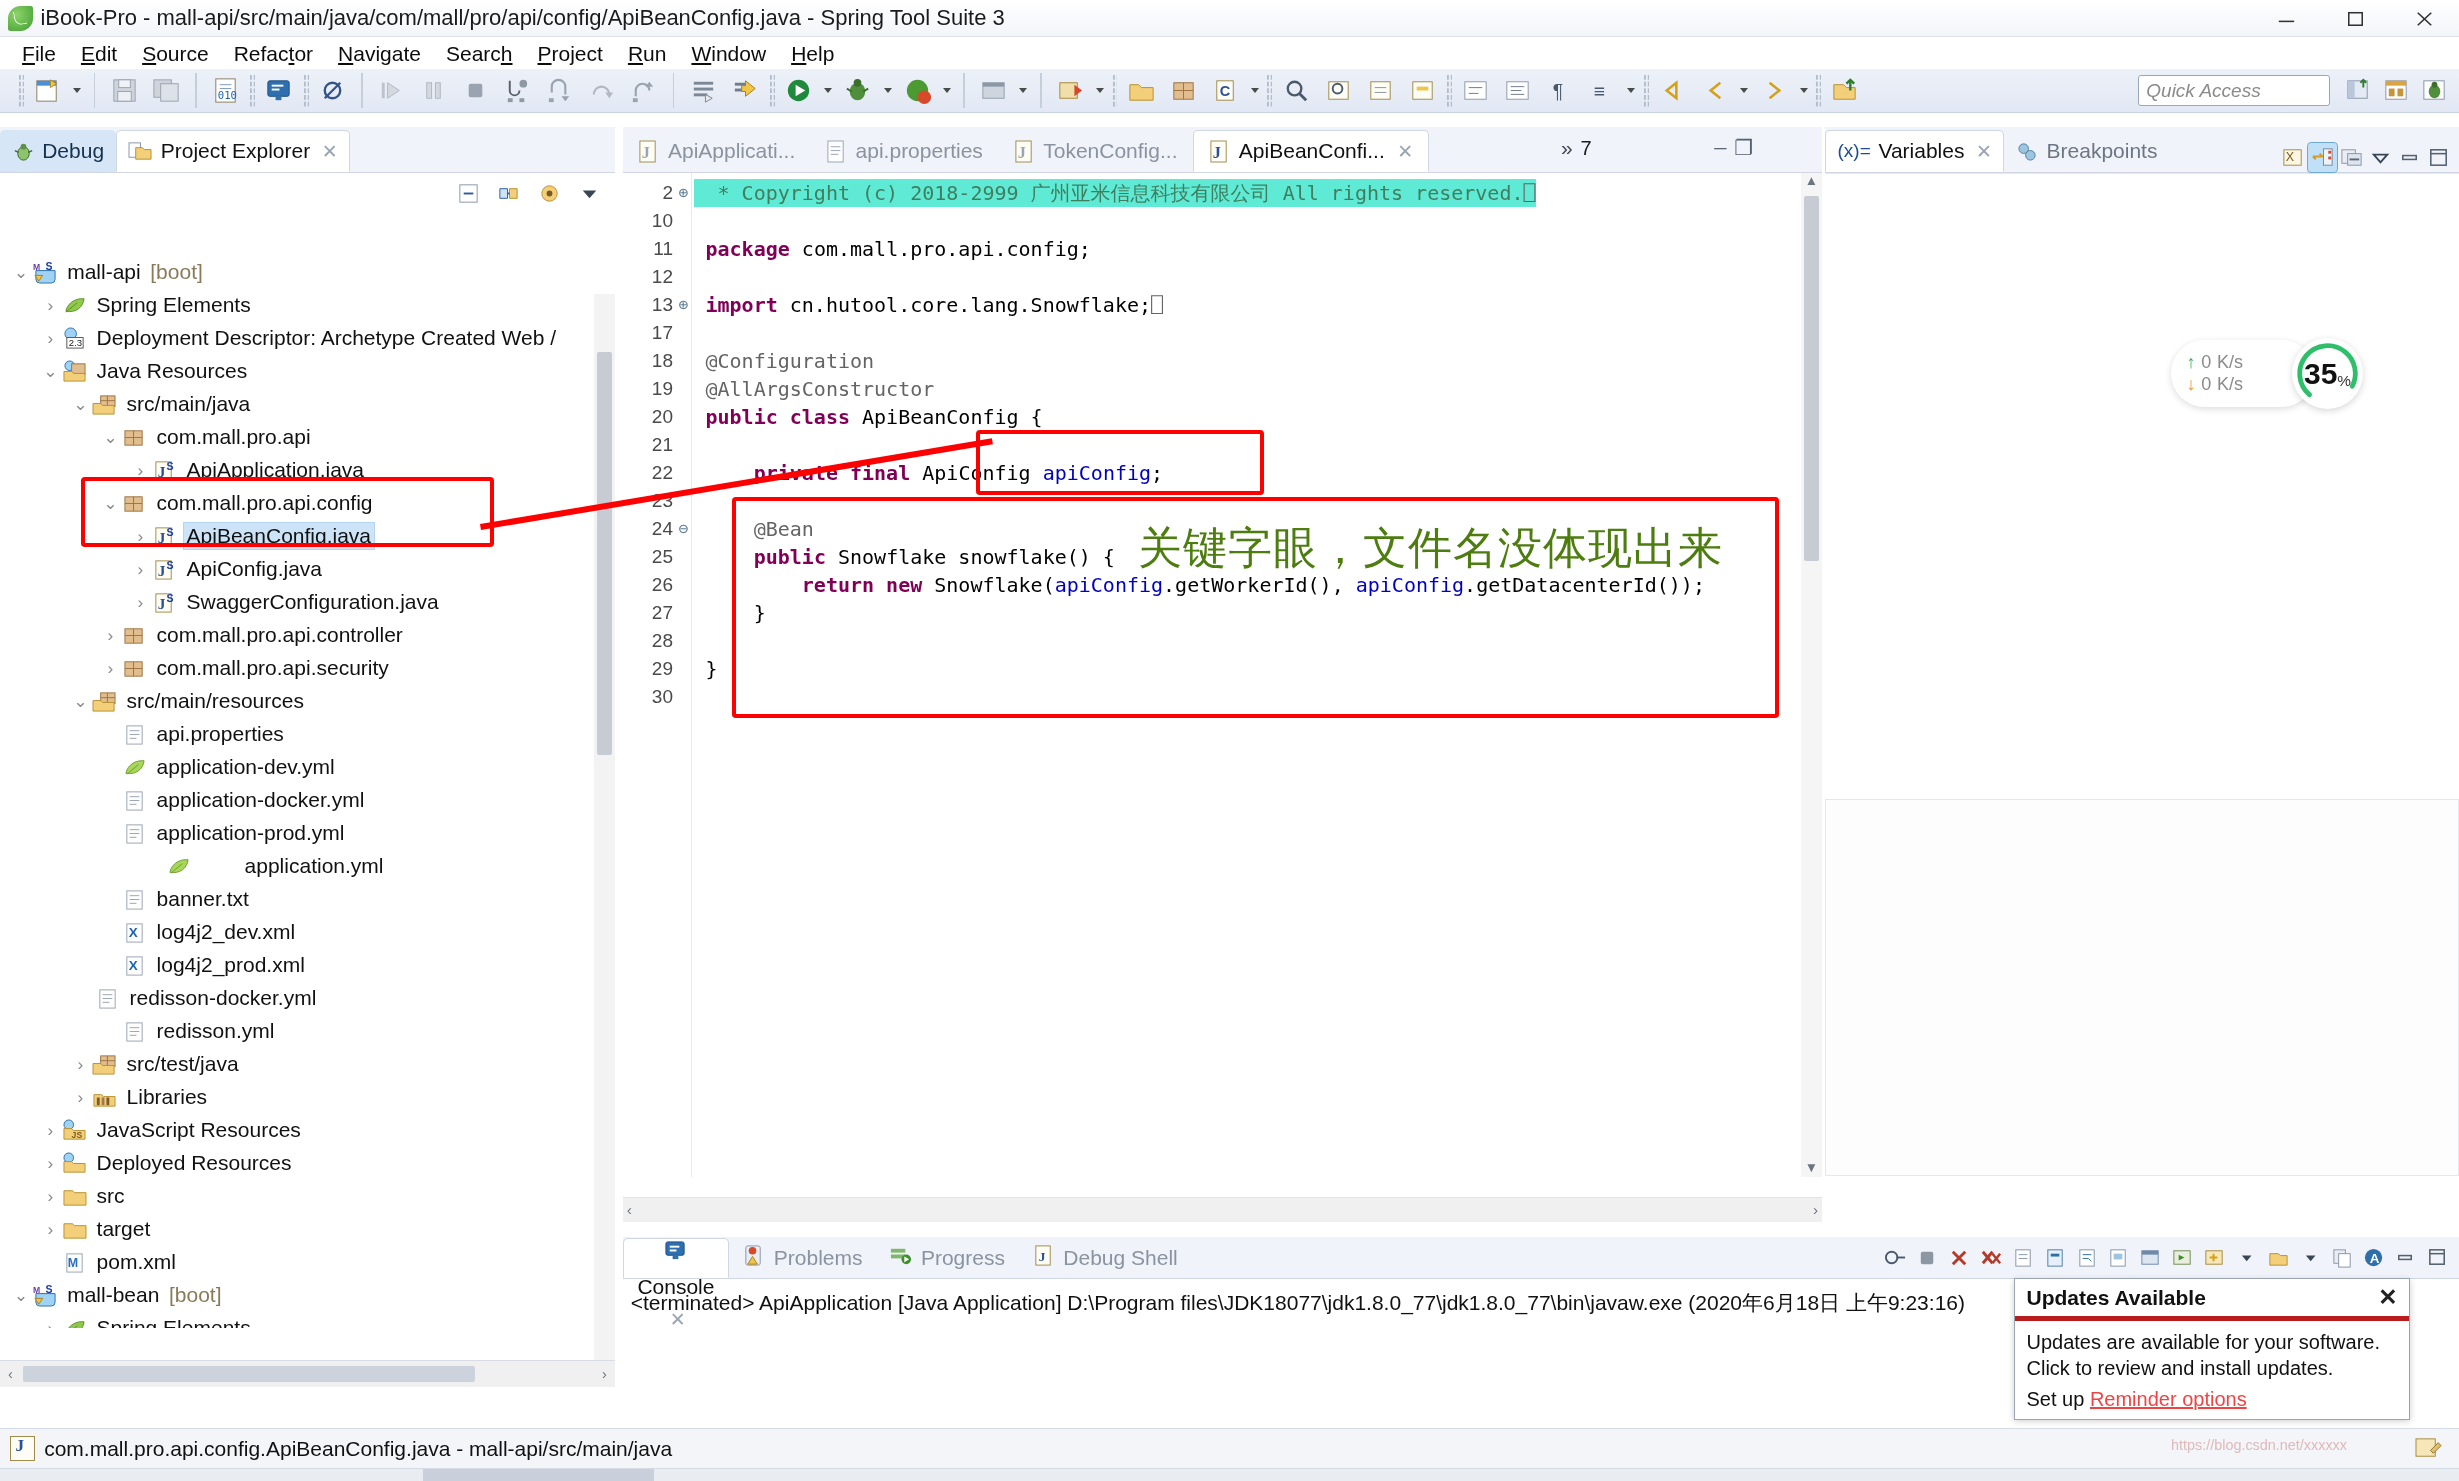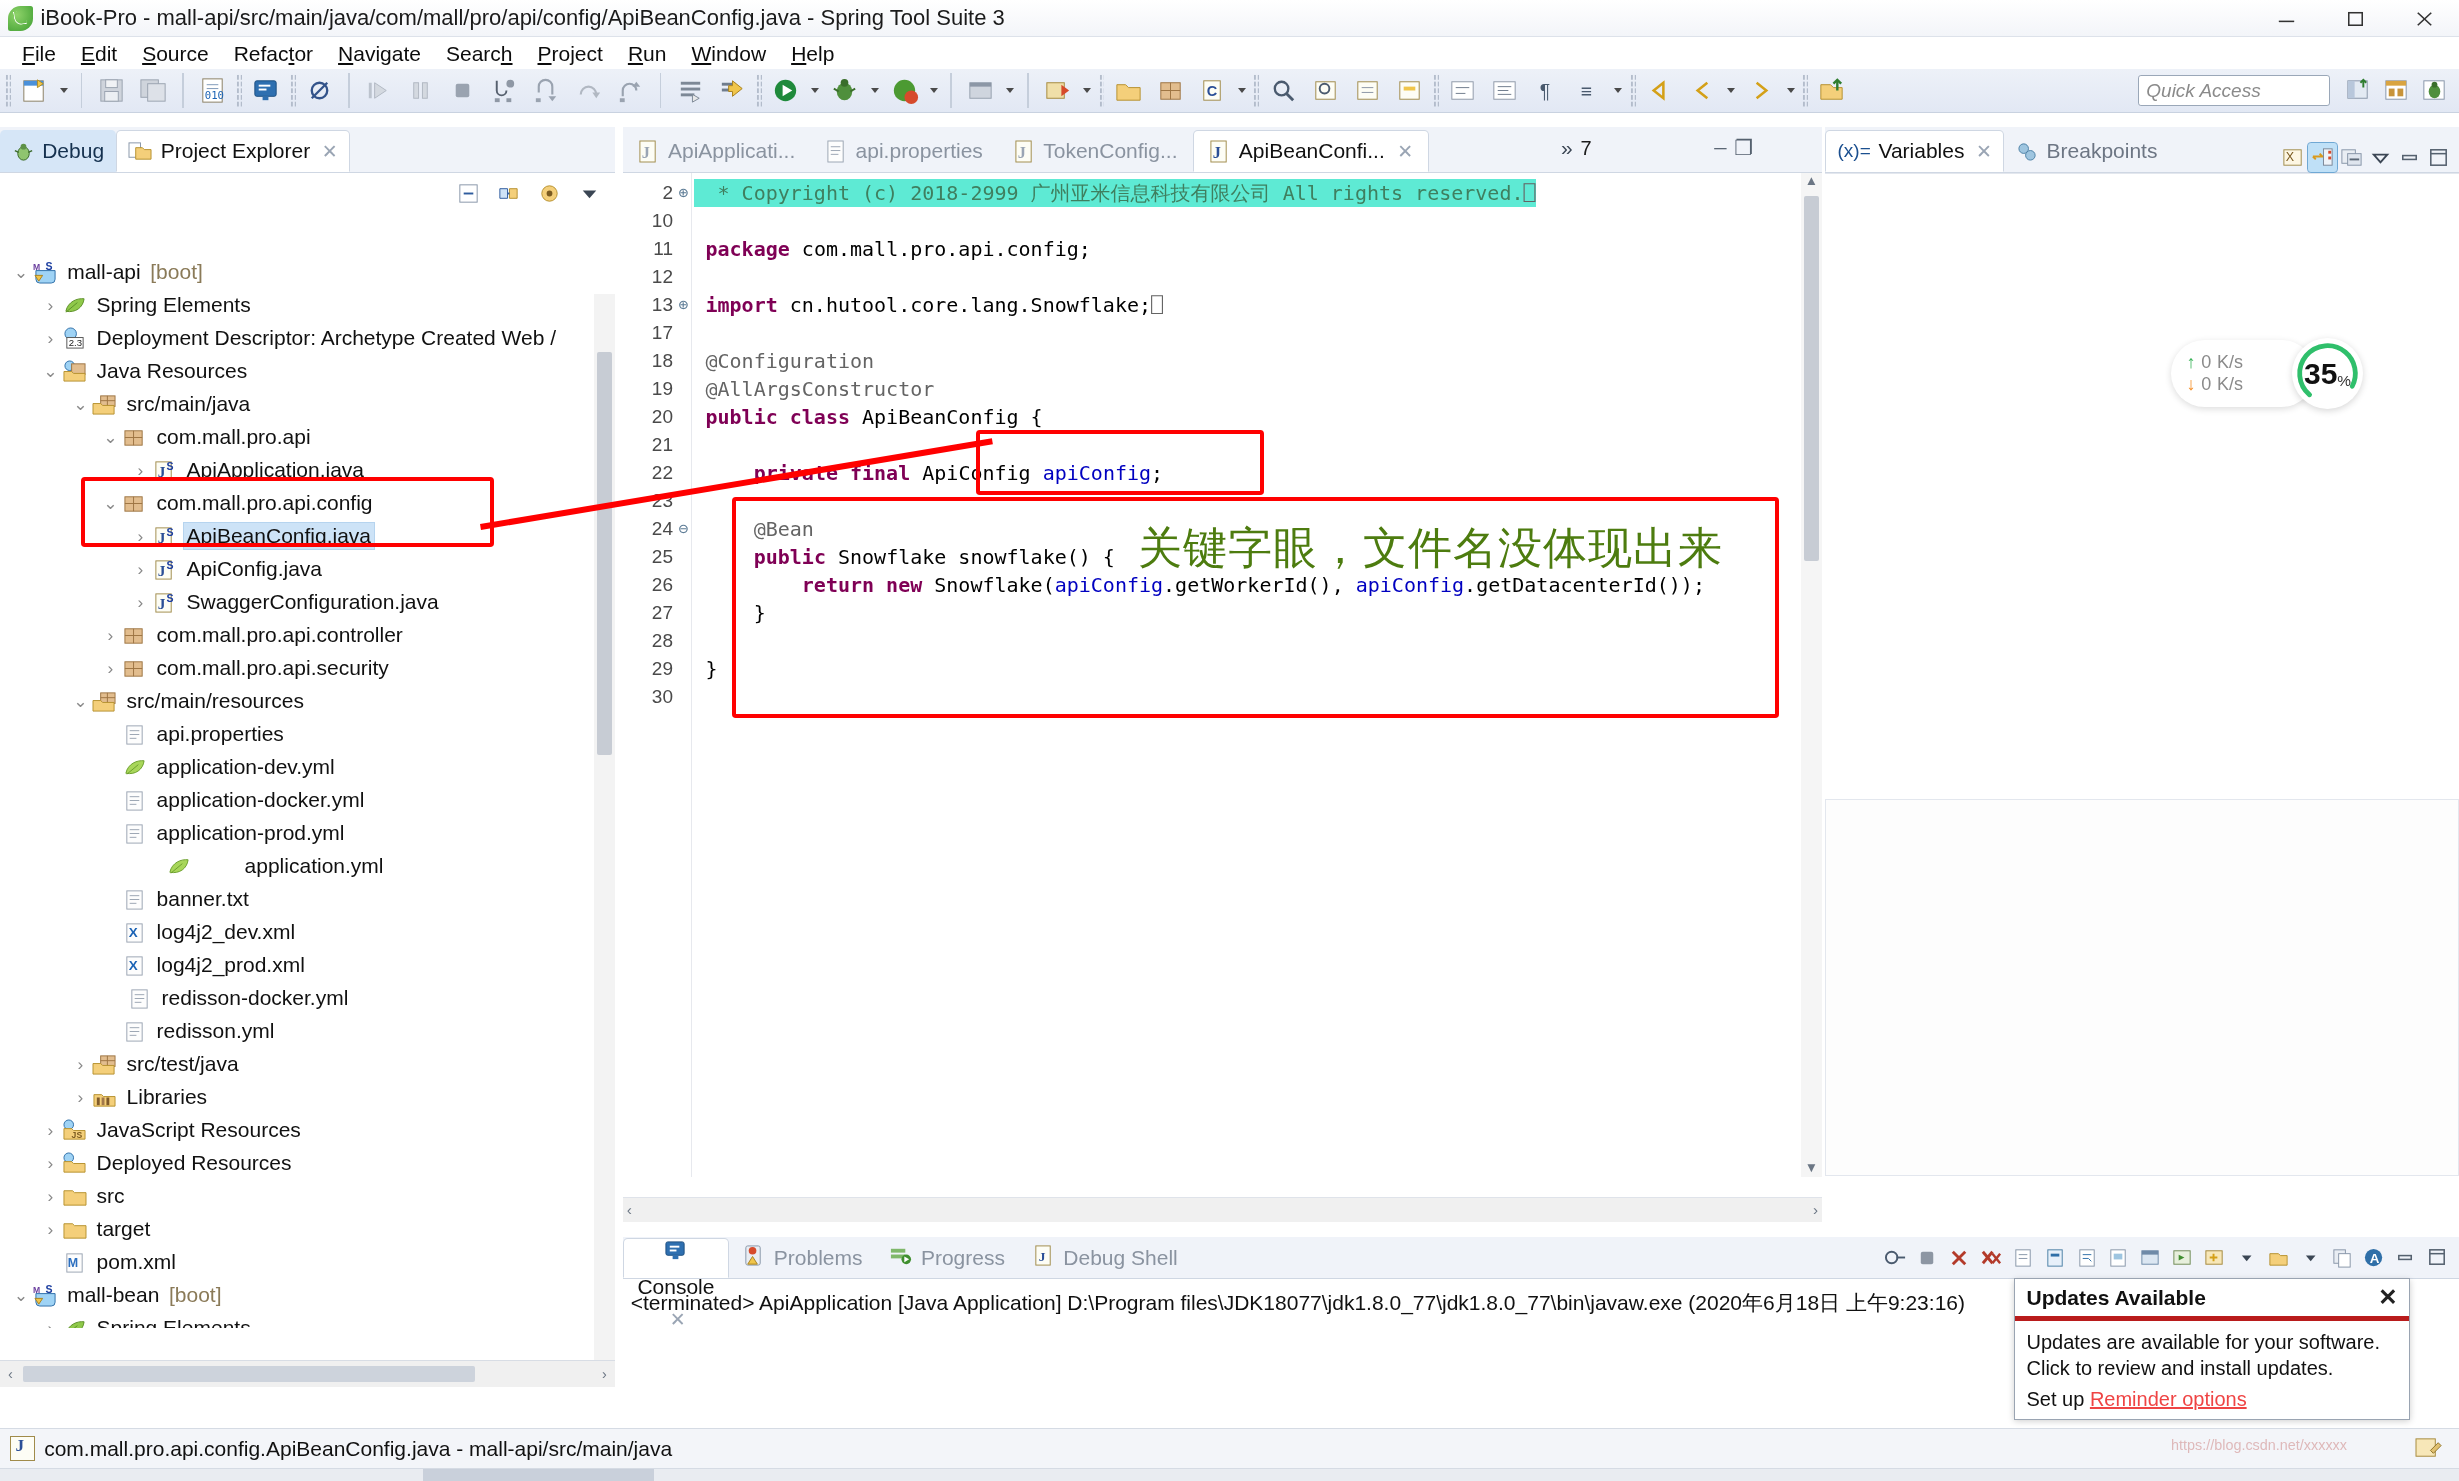--- a/index.html
+++ b/index.html
@@ -51,21 +51,21 @@
     padding:2.9px 12.5px; font-size:21px; color:#0c0c0c; white-space:nowrap; cursor:default;
   }
   .menu-item .mn { text-decoration:underline; }
 
   
   .toolbar {
     position:absolute; left:0; top:69px; width:2459px; height:44px;
     background:linear-gradient(to bottom,#edf1f8,#e2e8f4);
     border-bottom:1px solid #c9d2e0;
     display:flex; align-items:center;
-    padding-left:2px;
+    padding-left:15px;
   }
   .tb-sep { width:1.9px; height:35px; background:#c5cedb; margin:0 7.7px; }
   .tb-grip { width:5.8px; height:33px; margin:0 2.9px;
     background-image:radial-gradient(#aab4c4 1.2px, transparent 1.2px);
     background-size:3.8px 6.7px; opacity:.85;}
   .tb-btn { width:42px; height:42px; display:flex;align-items:center;justify-content:center;
     border-radius:2.9px; }
   .tb-caret { width:17.3px; height:42px; display:flex;align-items:center;justify-content:center;}
   .caret-dn { width:0;height:0;border-left:4.8px solid transparent;border-right:4.8px solid transparent;border-top:5.8px solid #4a4a4a;}
 
@@ -852,21 +852,21 @@
         <span class="lbl">log4j2_dev.xml</span>
       </div>
       <div class="trow" style="padding-left: 99px;">
         <span class="exp"></span>
         <span class="ico"><svg width="25" height="23" viewBox="0 0 26 24" style="font-size:22px">
             <rect x="5" y="3" width="16" height="19" fill="#fdfdfd" stroke="#9aa4b2"></rect>
             <text x="7" y="17" font-size="14" fill="#1b63b5" font-weight="bold">X</text>
           </svg></span>
         <span class="lbl">log4j2_prod.xml</span>
       </div>
-      <div class="trow" style="padding-left: 72px; margin-left: 32px;">
+      <div class="trow" style="padding-left: 72px;">
         <span class="exp"></span>
         <span class="ico"><svg width="25" height="23" viewBox="0 0 26 24">
             <rect x="5" y="3" width="16" height="19" fill="#fdfdfd" stroke="#9aa4b2"></rect>
             <line x1="8" y1="8" x2="18" y2="8" stroke="#9aa4b2"></line>
             <line x1="8" y1="12" x2="18" y2="12" stroke="#9aa4b2"></line>
             <line x1="8" y1="16" x2="15" y2="16" stroke="#9aa4b2"></line>
           </svg></span>
         <span class="lbl">redisson-docker.yml</span>
       </div>
       <div class="trow" style="padding-left: 99px;">

